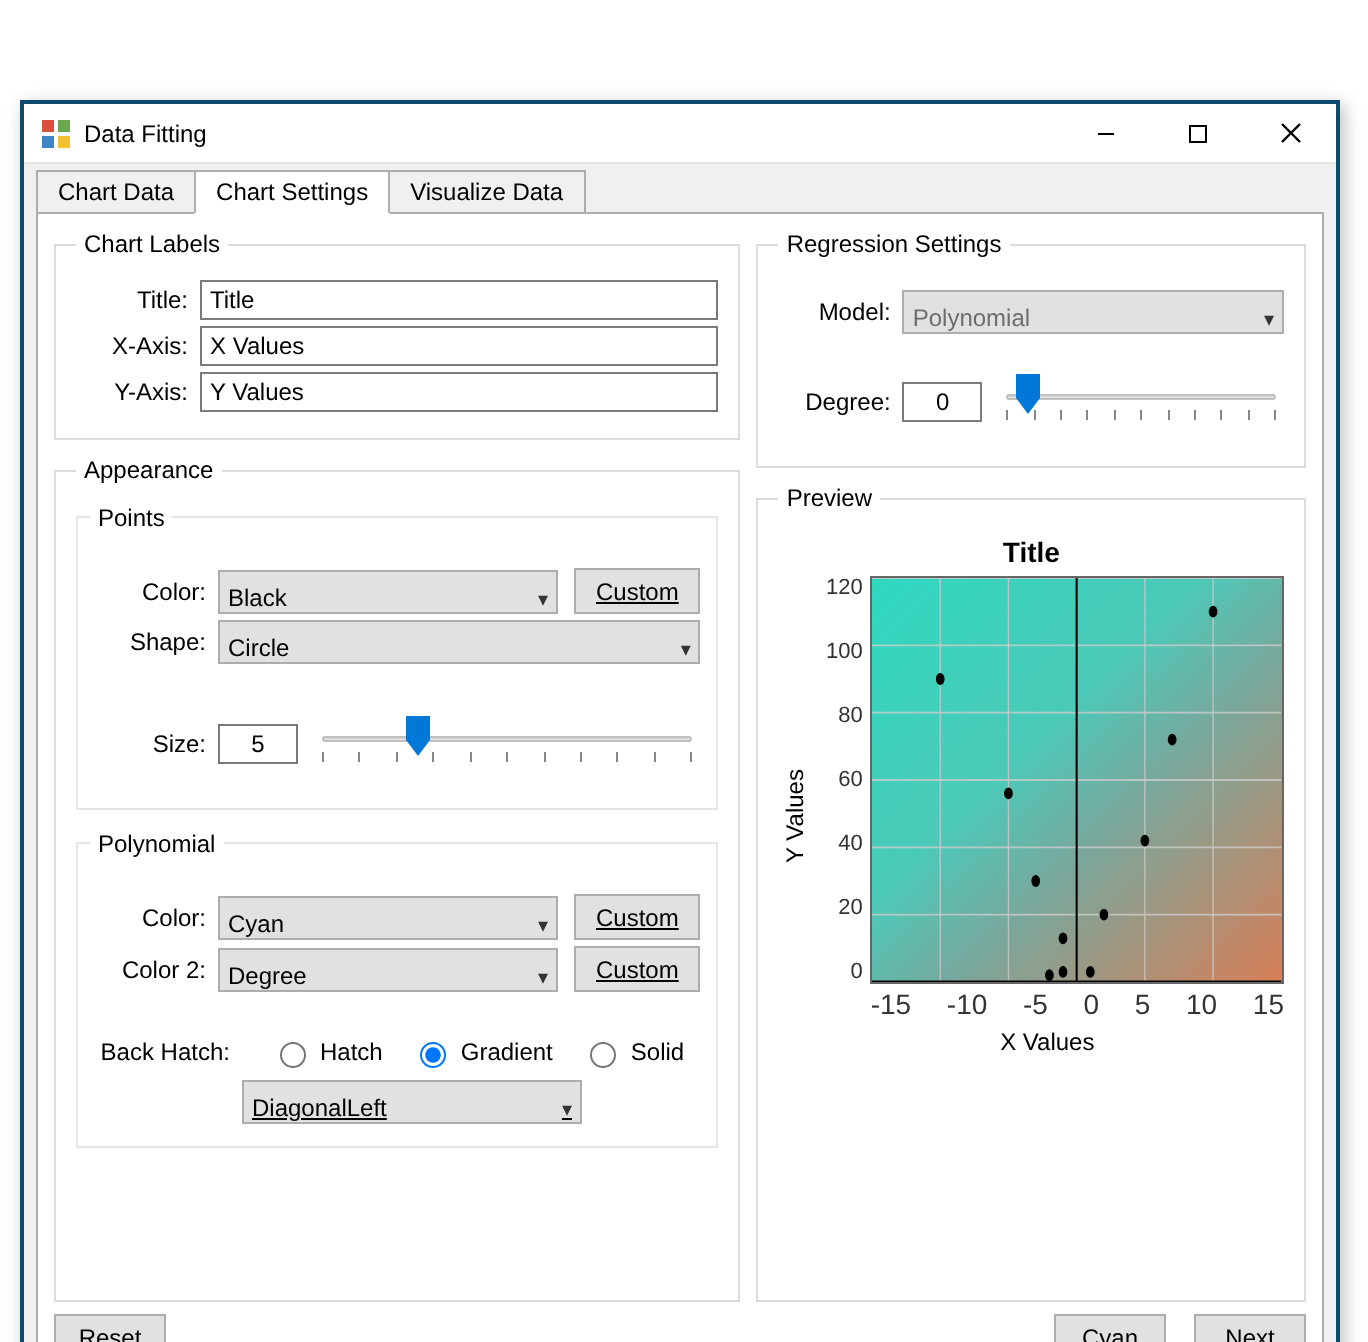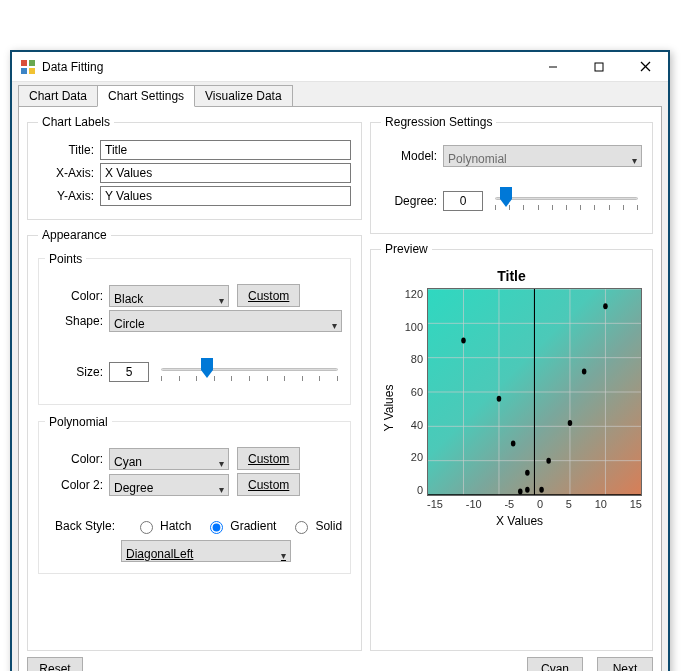--- a/index.html
+++ b/index.html
@@ -136,21 +136,21 @@
     border: 1px solid #adadad;
     background: #e1e1e1;
     padding: 0 4px;
     font: inherit;
     cursor: default;
     display:flex;
     align-items:flex-end;
     justify-content:space-between;
   }
   .combo.full { flex: 1; }
-  .combo.wide { width: 120px; flex:none; }
+  .combo.wide { width: 170px; flex:none; }
   .combo .chev { font-size:10px; color:#333; }
   .btn {
     height: 23px;
     border: 1px solid #adadad;
     background: #e1e1e1;
     padding: 0 10px;
     font: inherit;
     cursor: default;
     display:flex; align-items:center; justify-content:center;text-decoration:underline;
   }
@@ -266,21 +266,21 @@
     position:relative;
     background: linear-gradient(135deg, #2fd8c0 0%, #4cc9b8 40%, #7aa79c 60%, #d87e57 100%);
     border:1px solid #666;
   }
   .plot .grid line { stroke:#ccc; stroke-width:1;}
   .plot svg { position:absolute; inset:0; width:100%; height:100%;}
   .xticks {
     margin-left:30px;
     display:flex;
     justify-content:space-between;
-    font-size:11px;
+    font-size:14px;
     color:#333;
     padding:2px 0 0 0;
     text-align:center;
   }
   .xaxis-label { text-align:center; font-size:12px; margin-top:4px;}
 </style>
 </head>
 <body>
 
 <div class="outer-shadow">
@@ -400,21 +400,21 @@
               <div class="row">
                 <span class="lbl">Color 2:</span>
                 <div class="combo wide">
                   <span>Degree</span>
                       <span class="chev">▾</span>
                 </div>
                 <div style="width:8px;"></div>
                 <div class="btn">Custom</div>
               </div>
               <div class="row radio-row" style="margin-top:22px;">
-                <span class="lbl" style="width:68px;">Back Style:</span>
+                <span class="lbl" style="width:68px;">Back Hatch:</span>
                 <label>
                       <input type="radio" name="bs" style=""> 
                       <span>Hatch</span>
                     </label>
                 <label>
                       <input type="radio" name="bs" checked="" style=""> 
                       <span>Gradient</span>
                     </label>
                 <label>
                       <input type="radio" name="bs" style=""> 

